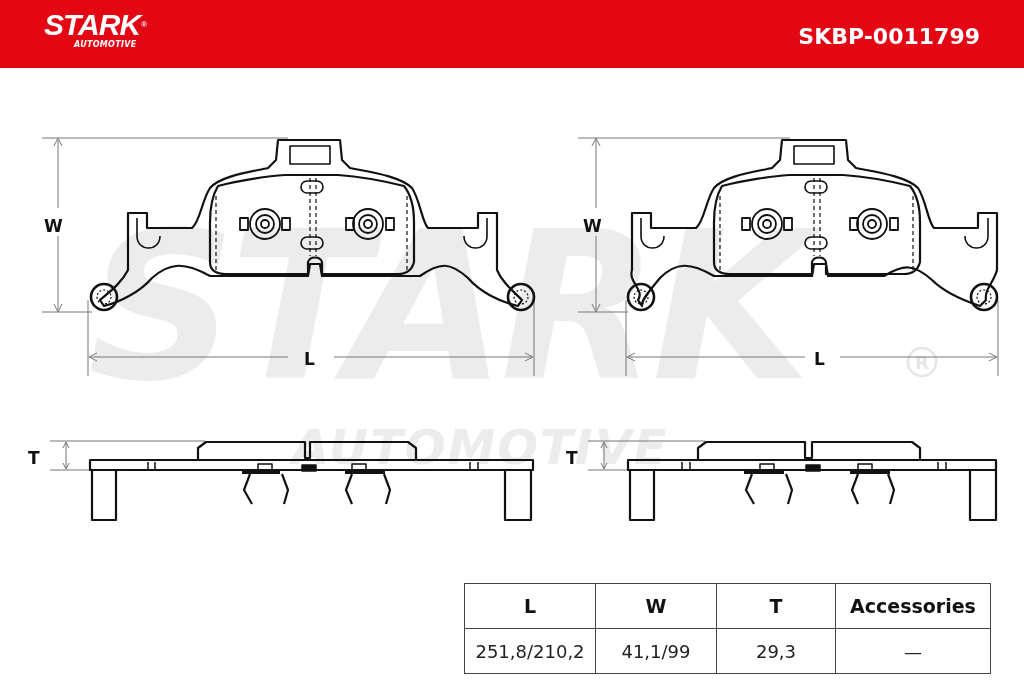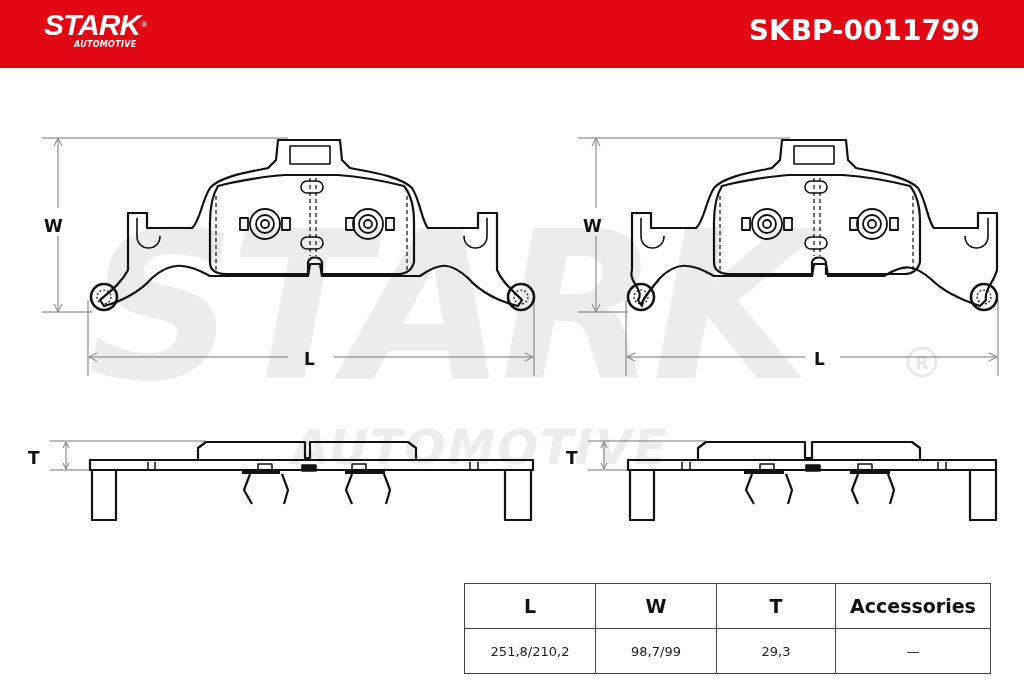--- a/index.html
+++ b/index.html
@@ -2,26 +2,26 @@
 <html><head>
 <meta charset="utf-8">
 <style>
   html, body { margin:0; padding:0; }
   body { width:1024px; height:682px; background:#ffffff; position:relative; overflow:hidden; font-family:"DejaVu Sans", sans-serif; }
   .header { position:absolute; left:0; top:0; width:1024px; height:68px; background:#e30613; }
   .logo { position:absolute; left:44px; top:10px; color:#fff; }
   .logo-main { font-family:Liberation Sans, sans-serif; font-weight:bold; font-style:italic; font-size:30px; letter-spacing:-1px; line-height:30px; }
   .logo-reg { font-size:8px; vertical-align:top; margin-left:1px; }
   .logo-sub { font-family:"DejaVu Sans", sans-serif; font-weight:bold; font-style:italic; font-size:8px; margin-left:30px; letter-spacing:0.3px; }
-  .part-number { position:absolute; right:44px; top:14px; color:#fff; font-weight:bold; font-size:28px; letter-spacing:0px; font-family:"DejaVu Sans", sans-serif; }
+  .part-number { position:absolute; right:44px; top:24px; color:#fff; font-weight:bold; font-size:22px; letter-spacing:0px; font-family:"DejaVu Sans", sans-serif; }
   svg { position:absolute; left:0; top:0; }
   .spec-table { position:absolute; left:464px; top:583px; border-collapse:collapse; border:1.5px solid #444; border-radius:6px; font-family:"DejaVu Sans", sans-serif; }
   .spec-table td, .spec-table th { border:1px solid #444; text-align:center; }
   .spec-table th { height:42px; font-weight:bold; font-size:19px; color:#111; }
-  .spec-table td { height:42px; font-size:13px; color:#222; }
+  .spec-table td { height:42px; font-size:18px; color:#222; }
   .c1 { width:128px; } .c2 { width:118px; } .c3 { width:116px; } .c4 { width:152px; }
   .dim-label { font-family:"DejaVu Sans", sans-serif; font-weight:bold; font-size:17px; fill:#111; }
 </style>
 </head>
 <body>
 
 <div class="header">
   <div class="logo">
     <div class="logo-main"><span>STARK</span><span class="logo-reg">®</span></div>
     <div class="logo-sub">AUTOMOTIVE</div>
@@ -209,18 +209,18 @@
 <table class="spec-table">
   <tbody>
       <tr>
     <th class="c1">L</th>
     <th class="c2">W</th>
     <th class="c3">T</th>
     <th class="c4">Accessories</th>
   </tr>
   <tr>
     <td>251,8/210,2</td>
-    <td>98,7/99</td>
+    <td>41,1/99</td>
     <td>29,3</td>
     <td>—</td>
   </tr>
 </tbody>
   </table>
 
 </body></html>

